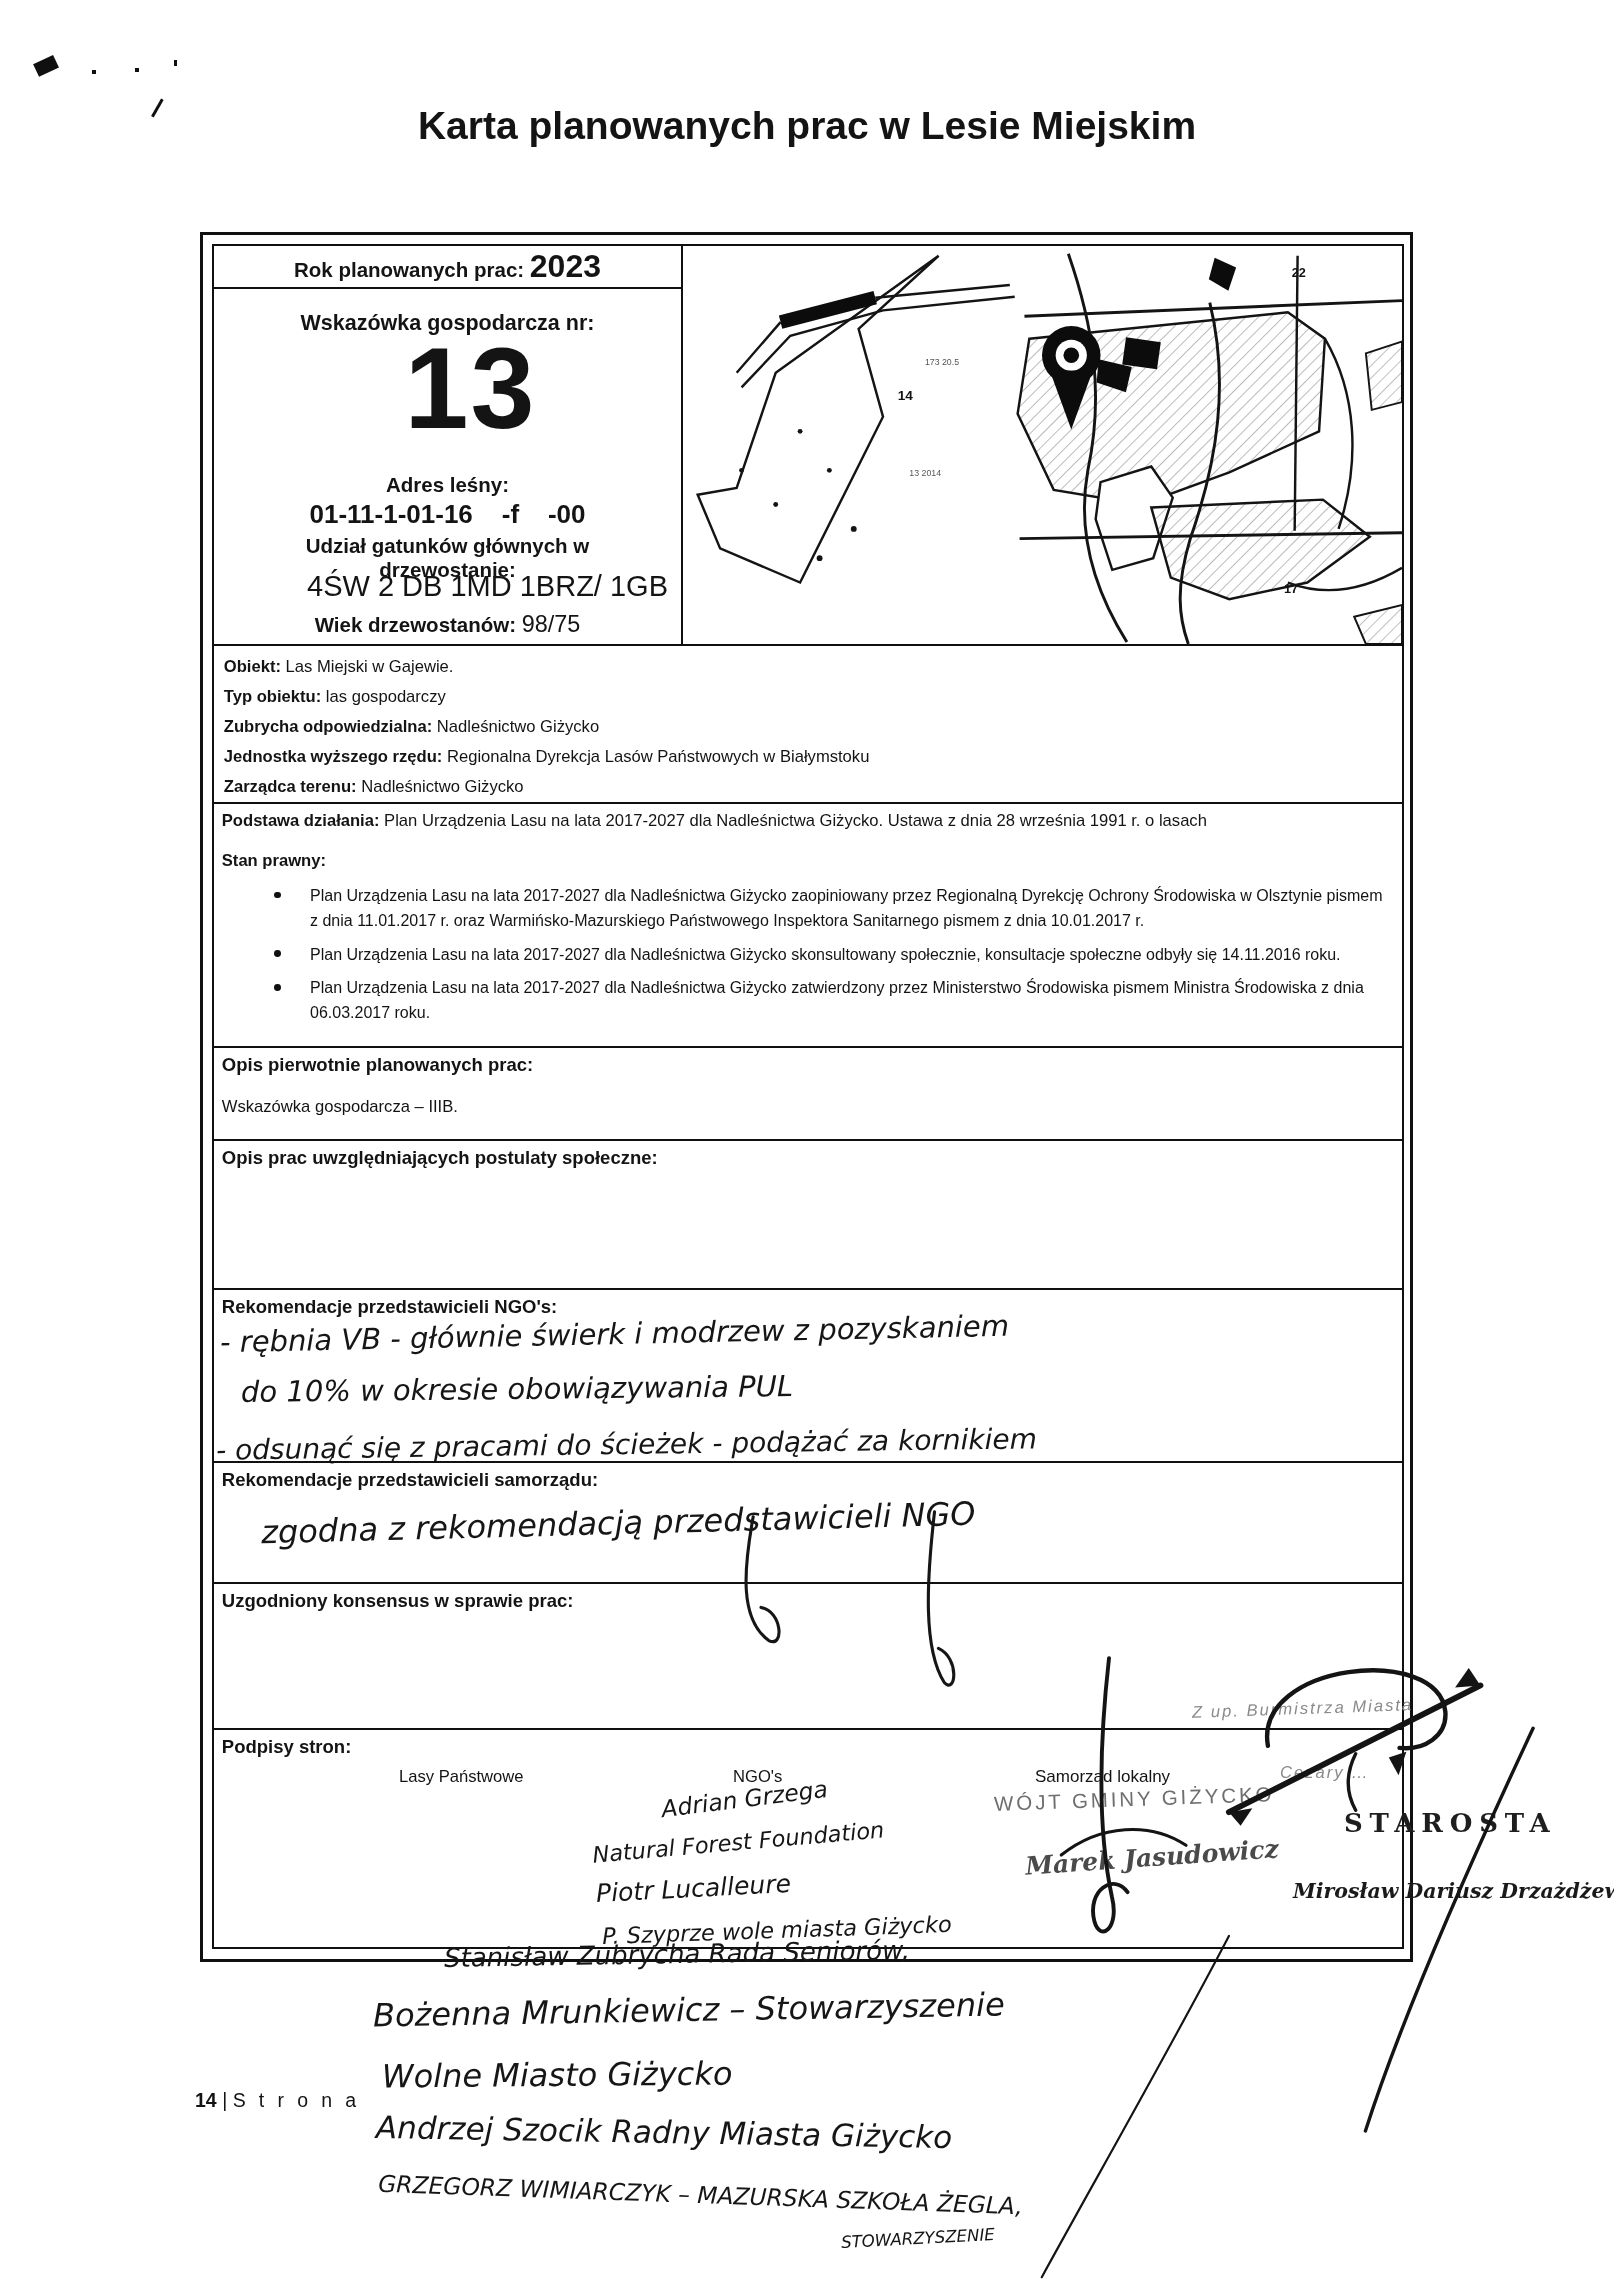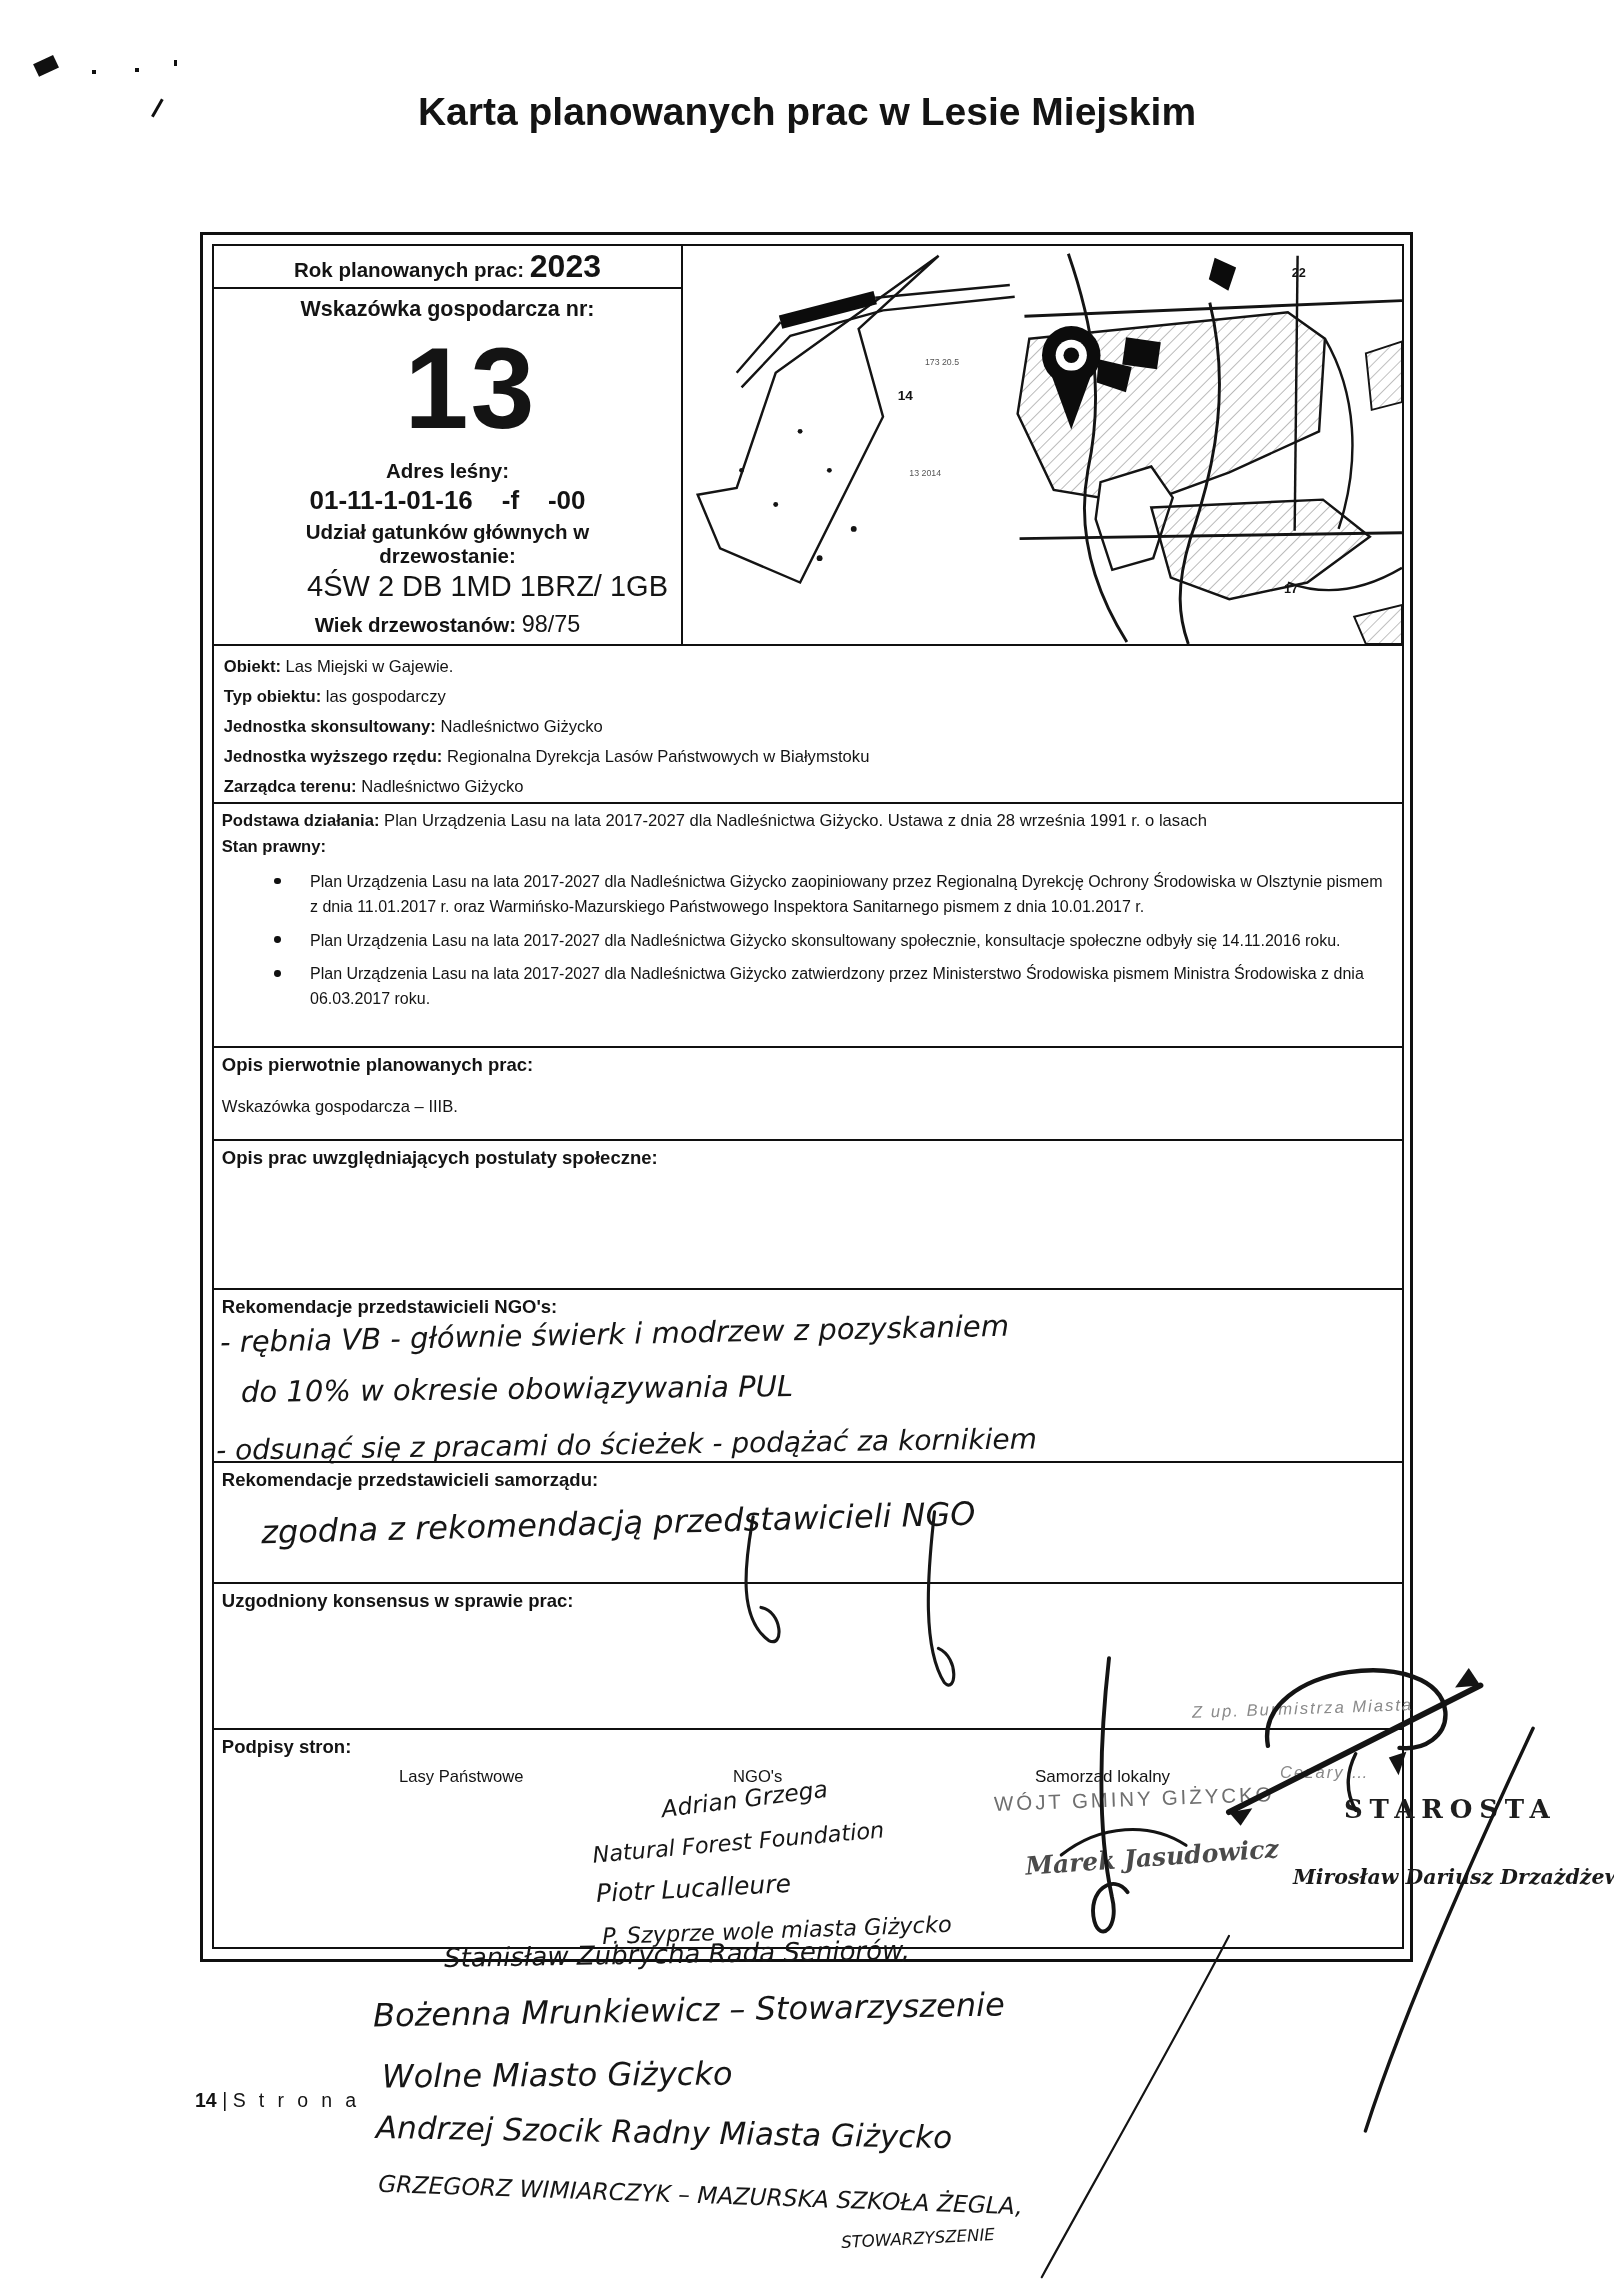--- a/index.html
+++ b/index.html
@@ -1,19 +1,19 @@
 <!DOCTYPE html>
 <html><head>
 <meta charset="utf-8">
 <style>
   html,body{margin:0;padding:0;background:#e8e8e8;}
   .page{position:relative;width:1614px;height:2291px;background:#ffffff;overflow:hidden;
         font-family:"Liberation Sans",sans-serif;color:#141414;}
   .abs{position:absolute;}
-  .b{font-weight:bold;}
+  .b{font-weight:bold;margin-top:14px;}
   .pre{white-space:pre;}
   .ctr{text-align:center;}
   
   .outer-box{left:200px;top:232px;width:1207px;height:1724px;border:3.9px solid #101010;}
   .inner-box{left:212px;top:244px;width:1188px;height:1701px;border:2px solid #101010;}
   .section{position:absolute;left:0;width:100%;box-sizing:border-box;}
   .sec-head{font-size:18.5px;font-weight:bold;padding:5.9px 0 0 7.8px;}
   .body-txt{font-size:16.6px;line-height:30px;}
   
   .top-left{position:absolute;left:0;top:0;width:469px;height:398px;border-right:2px solid #101010;box-sizing:border-box;}
@@ -119,21 +119,21 @@
         <text x="624" y="32" font-size="13" font-weight="bold" fill="#141414">22</text>
         <text x="616" y="356" font-size="13" font-weight="bold" fill="#141414">17</text>
         <text x="248" y="122" font-size="9" fill="#555555">173 20.5</text>
         <text x="232" y="236" font-size="9" fill="#555555">13 2014</text>
       </svg>
     </div>
 
     <div class="section body-txt" style="top:398px;height:158px;border-top:2px solid #101010;padding:5.9px 9.8px;">
       <div><span class="b">Obiekt:</span> <span>Las Miejski w Gajewie.</span></div>
       <div><span class="b">Typ obiektu:</span> <span>las gospodarczy</span></div>
-      <div><span class="b">Jednostka skonsultowany:</span> <span>Nadleśnictwo Giżycko</span></div>
+      <div><span class="b">Zubrycha odpowiedzialna:</span> <span>Nadleśnictwo Giżycko</span></div>
       <div><span class="b">Jednostka wyższego rzędu:</span> <span>Regionalna Dyrekcja Lasów Państwowych w Białymstoku</span></div>
       <div><span class="b">Zarządca terenu:</span> <span>Nadleśnictwo Giżycko</span></div>
     </div>
 
     <div class="section" style="top:556px;height:308px;border-top:2px solid #101010;padding-top:4px;">
       <div style="font-size:16.6px;line-height:25px;padding:0 13.7px 0 7.8px;">
         <span class="b">Podstawa działania:</span>
         <span>Plan Urządzenia Lasu na lata 2017-2027 dla Nadleśnictwa Giżycko. Ustawa z dnia 28 września 1991 r. o lasach</span>
       </div>
       <div class="b" style="font-size:16.6px;line-height:27px;padding-left:7.8px;">Stan prawny:</div>

